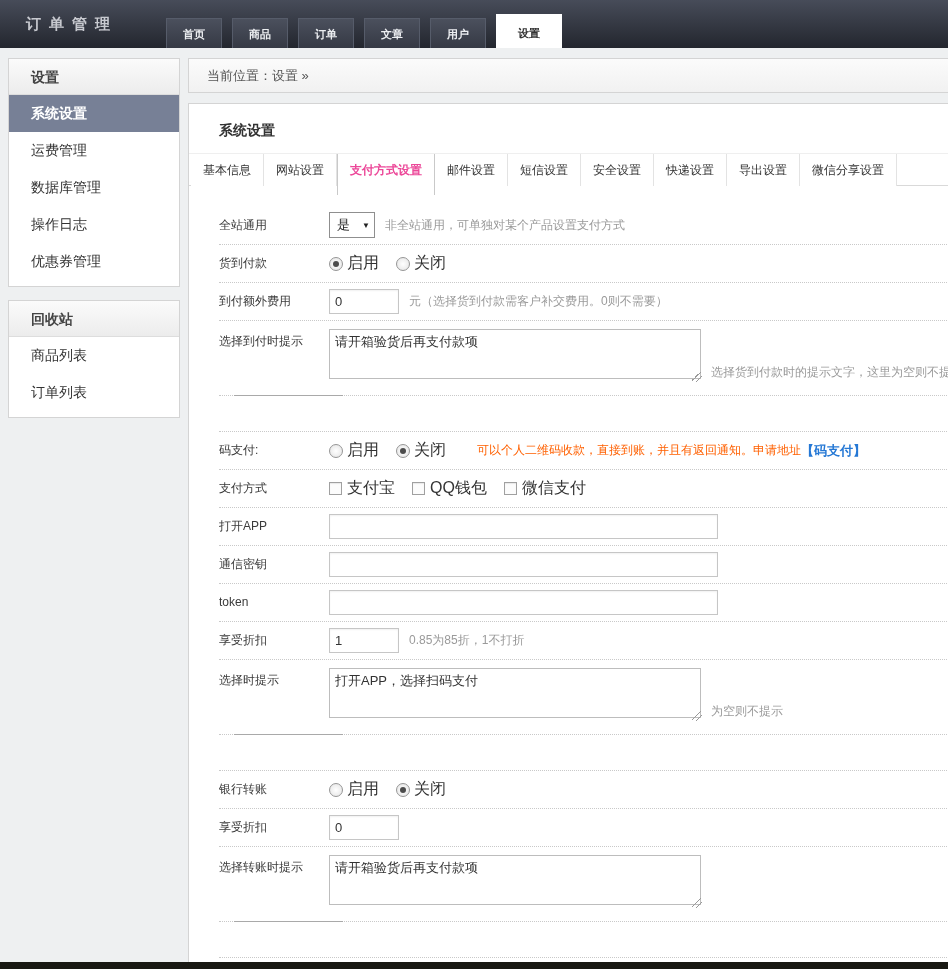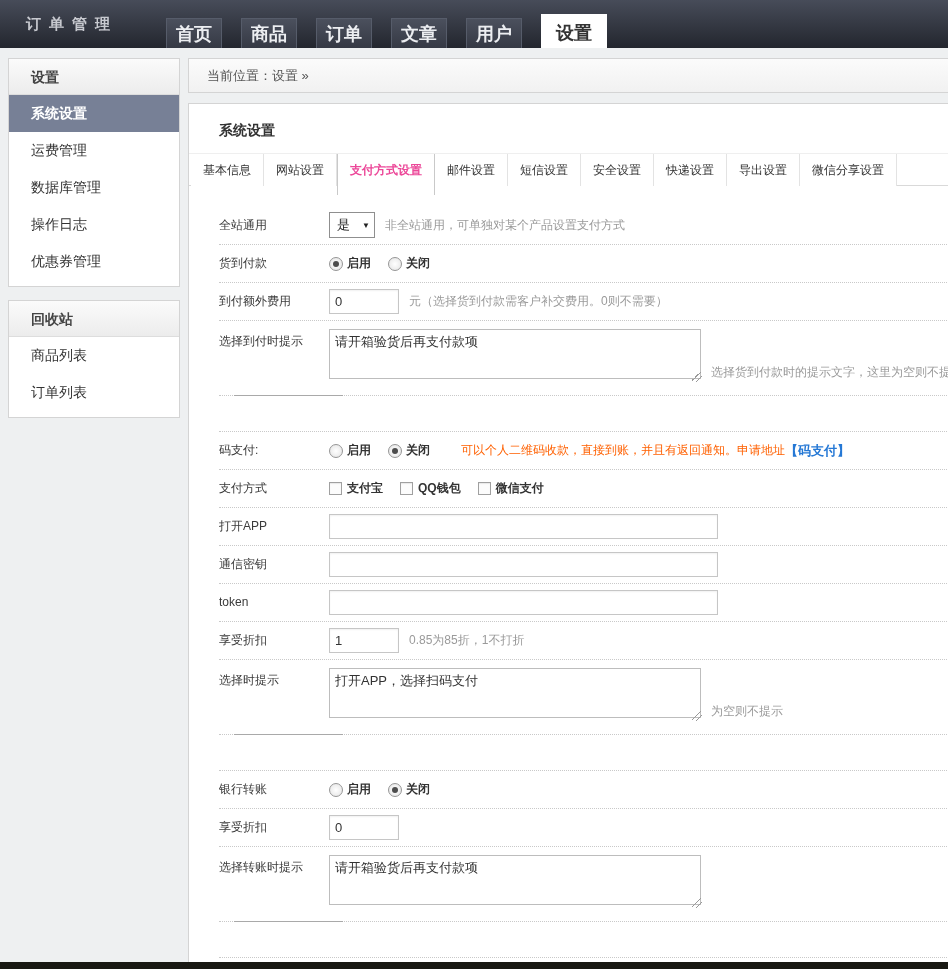--- a/index.html
+++ b/index.html
@@ -12,22 +12,22 @@
   .topbar {
     position:absolute; top:0; left:0; width:948px; height:48px;
     background:linear-gradient(#474c59,#23262e);
   }
   .app-title {
     position:absolute; left:26px; top:0; line-height:48px;
     font-size:15px; font-weight:bold; letter-spacing:8px; color:#c8cad0;
   }
   .nav { position:absolute; left:166px; bottom:0; display:flex; align-items:flex-end; }
   .navtab {
-    height:30px; width:56px; margin-right:19px; text-align:center; line-height:30px;
-    font-size:18px; font-weight:bold; color:#eceef1; cursor:pointer;
+    height:30px; width:56px; margin-right:10px; text-align:center; line-height:30px;
+    font-size:11px; font-weight:bold; color:#eceef1; cursor:pointer;
     background:linear-gradient(#4b505d,#353944);
     border:1px solid #565c6a; border-bottom:none;
   }
   .navtab.active {
     height:34px; width:66px; line-height:36px; background:#fff; color:#333;
     border-color:#fff;
   }
   
   .sidebar { position:absolute; left:8px; top:58px; width:172px; }
   .side-panel { background:#fff; border:1px solid #d4d4d4; margin-bottom:13px; padding-bottom:6px; }
@@ -106,21 +106,21 @@
     display:inline-block; width:14px; height:14px; border:1px solid #969696; border-radius:50%;
     background:radial-gradient(#ffffff,#e3e3e3); margin-right:4px; vertical-align:-3px; position:relative; cursor:pointer;
   }
   .radio.checked::after {
     content:""; position:absolute; left:3px; top:3px; width:6px; height:6px; border-radius:50%; background:#4c4c4c;
   }
   .cbox {
     display:inline-block; width:13px; height:13px; border:1px solid #a0a0a0; background:#fcfcfc;
     margin-right:5px; vertical-align:-2px; cursor:pointer; box-shadow:inset 0 1px 1px rgba(0,0,0,.08);
   }
-  .opt { font-size:12px; color:#333; margin-right:17px;font-weight:bold; }
+  .opt { font-size:16px; color:#333; margin-right:17px; }
   
   .footer-strip { position:absolute; left:0; top:962px; width:948px; height:7px; background:#181812; }
 </style>
 </head>
 <body>
 
 <div class="topbar">
   <div class="app-title">订单管理</div>
   <div class="nav" id="nav">
       <div class="navtab">首页</div>

